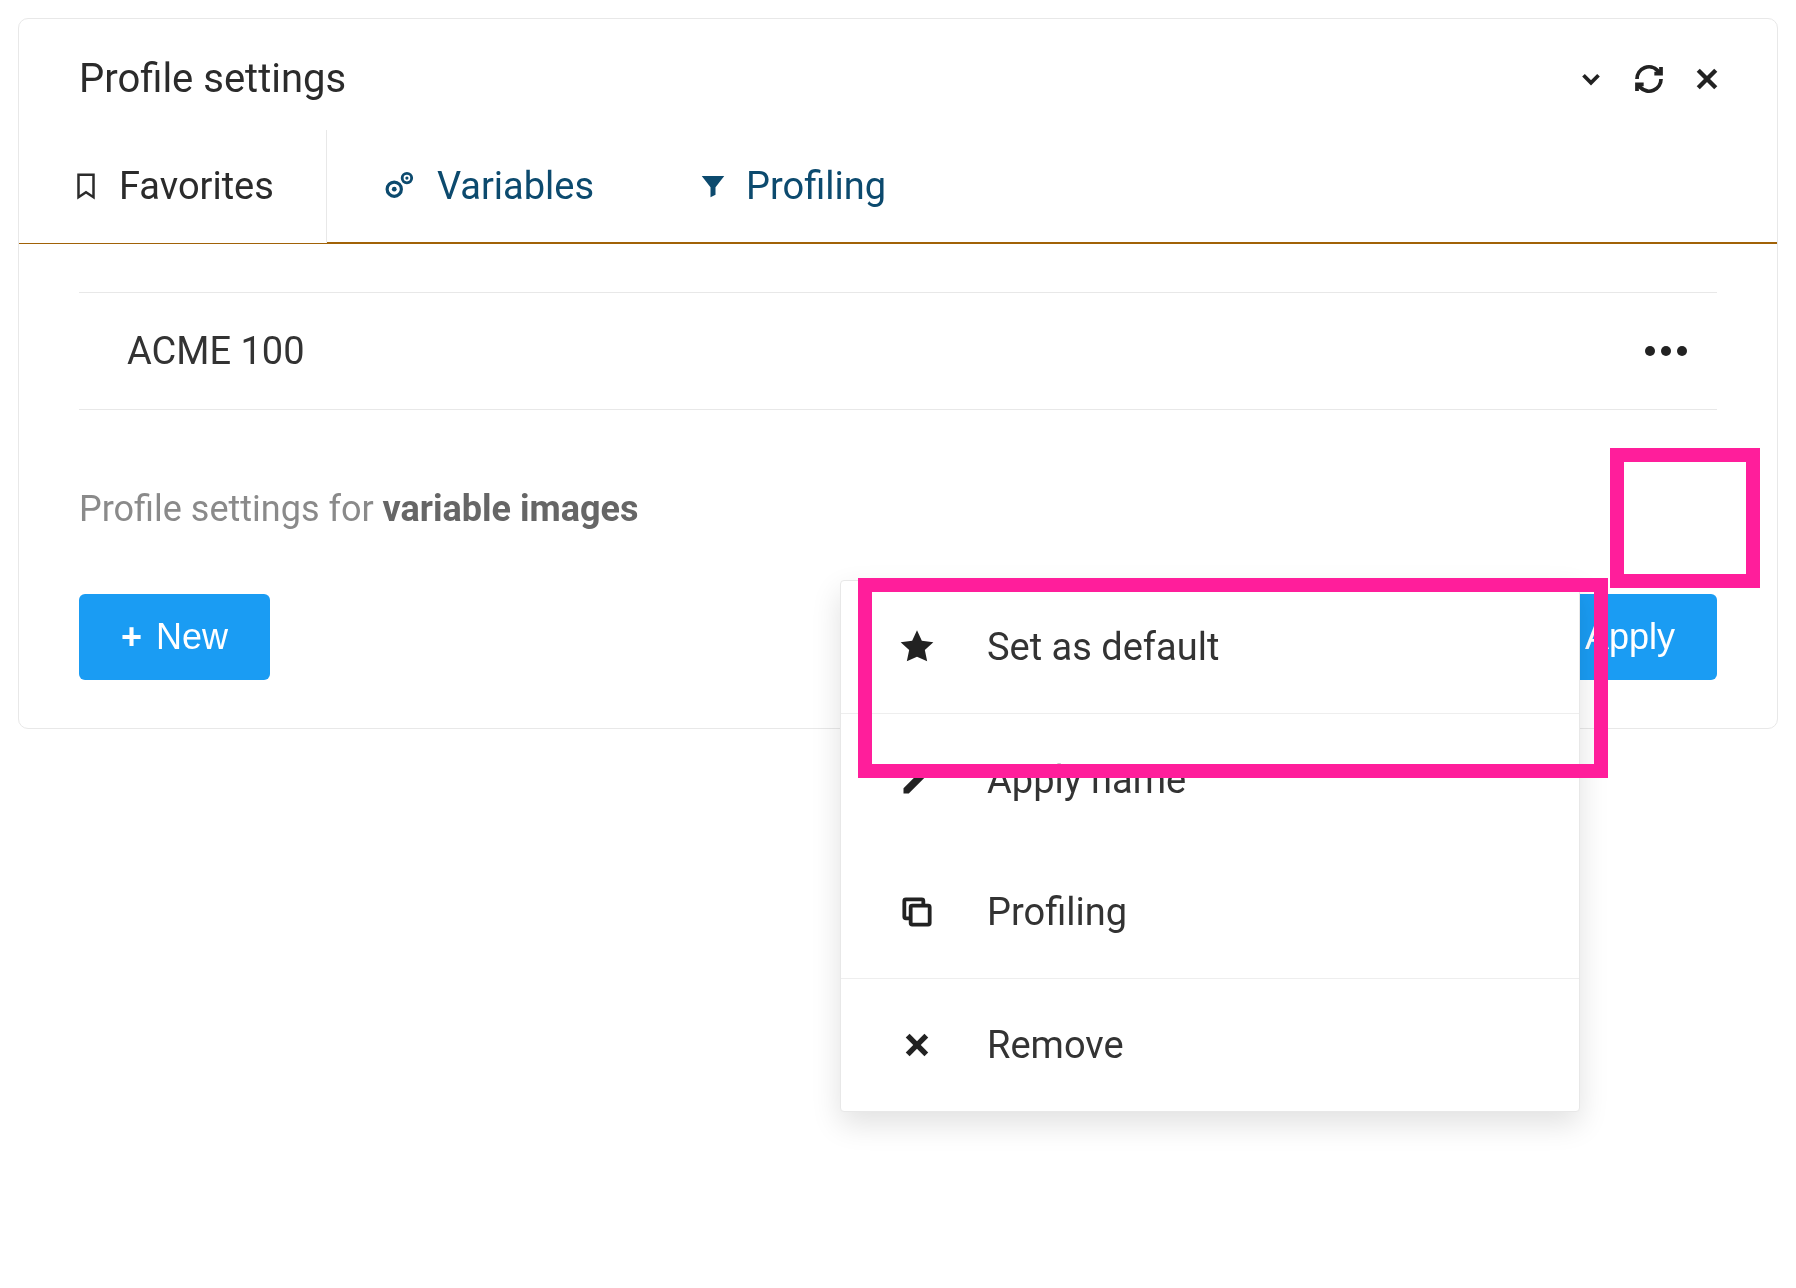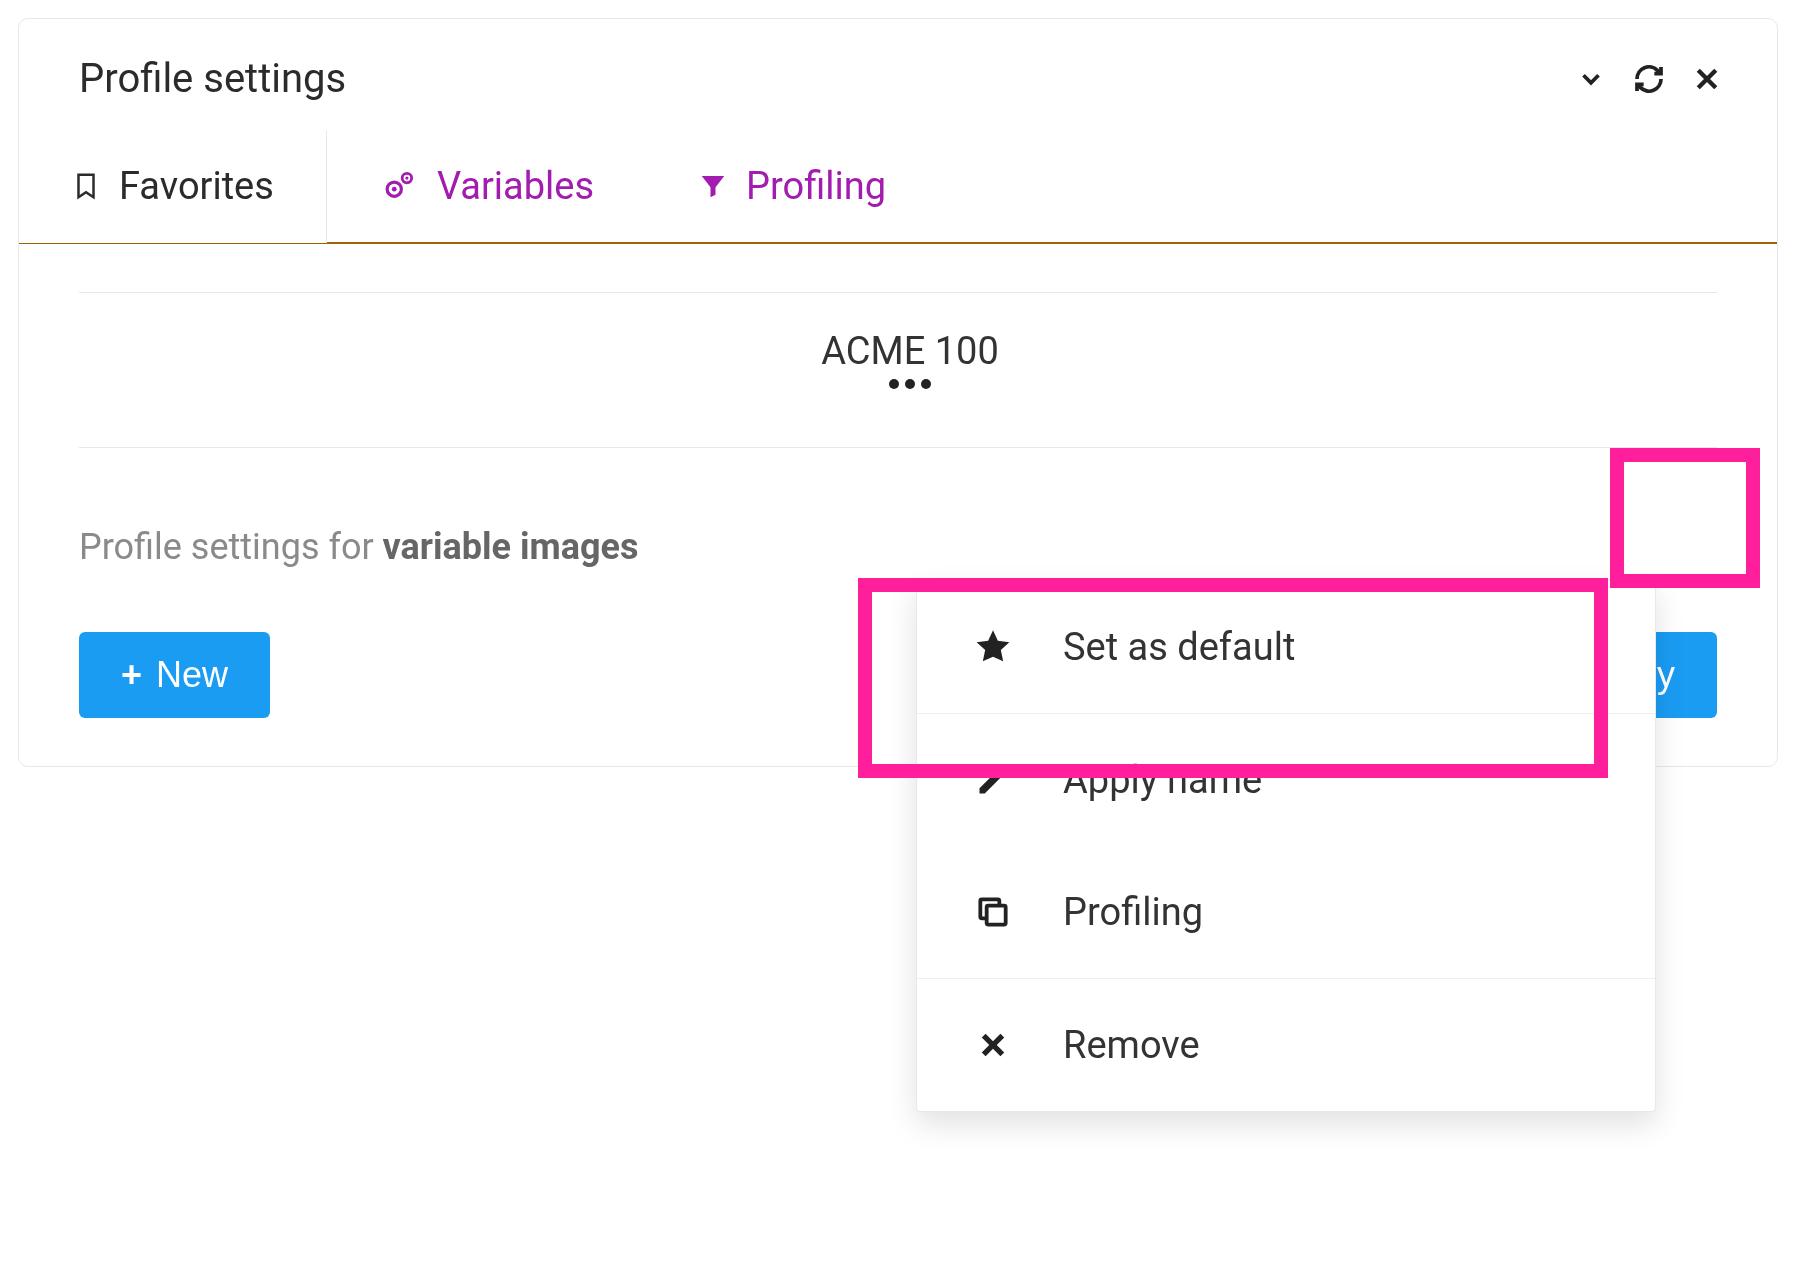--- a/index.html
+++ b/index.html
@@ -50,21 +50,21 @@
     display: flex;
     border-bottom: 2px solid #a16207;
     padding-left: 0;
   }
   .tab {
     display: flex;
     align-items: center;
     gap: 18px;
     padding: 34px 52px;
     font-size: 38px;
-    color: #a21caf;
+    color: #0c4a6e;
     cursor: pointer;
     position: relative;
   }
   .tab.active {
     color: #2b2b2b;
     border: 1px solid #e8e8e8;
     border-top: none;
     border-bottom: 1px solid #fff;
     margin-bottom: -1px;
     border-top-left-radius: 0;
@@ -75,23 +75,22 @@
   .tab-icon { display: inline-flex; align-items: center; }
   .content {
     padding: 0 60px 48px 60px;
   }
   .row {
     border-top: 1px solid #e8e8e8;
     border-bottom: 1px solid #e8e8e8;
     display: flex;
     align-items: center;
     justify-content: space-between;
-    padding: 36px 24px 52px 48px;
+    padding: 36px 24px 36px 48px;
     margin-top: 48px;
-    flex-direction: column;
   }
   .row-name {
     font-size: 38px;
     color: #333;
   }
   .more-btn {
     cursor: pointer;
     letter-spacing: 2px;
     display: flex;
     align-items: center;
@@ -120,21 +119,21 @@
     display: inline-flex;
     align-items: center;
     gap: 14px;
     cursor: pointer;
     border: none;
   }
   .btn .plus { font-size: 36px; font-weight: 600; line-height: 1; }
   
   .menu {
     position: absolute;
-    left: 916px;
+    left: 840px;
     top: 580px;
     width: 740px;
     background: #fff;
     border: 1px solid #e8e8e8;
     box-shadow: 0 12px 30px rgba(0,0,0,0.12);
     border-radius: 4px;
     z-index: 20;
   }
   .menu-item {
     display: flex;

